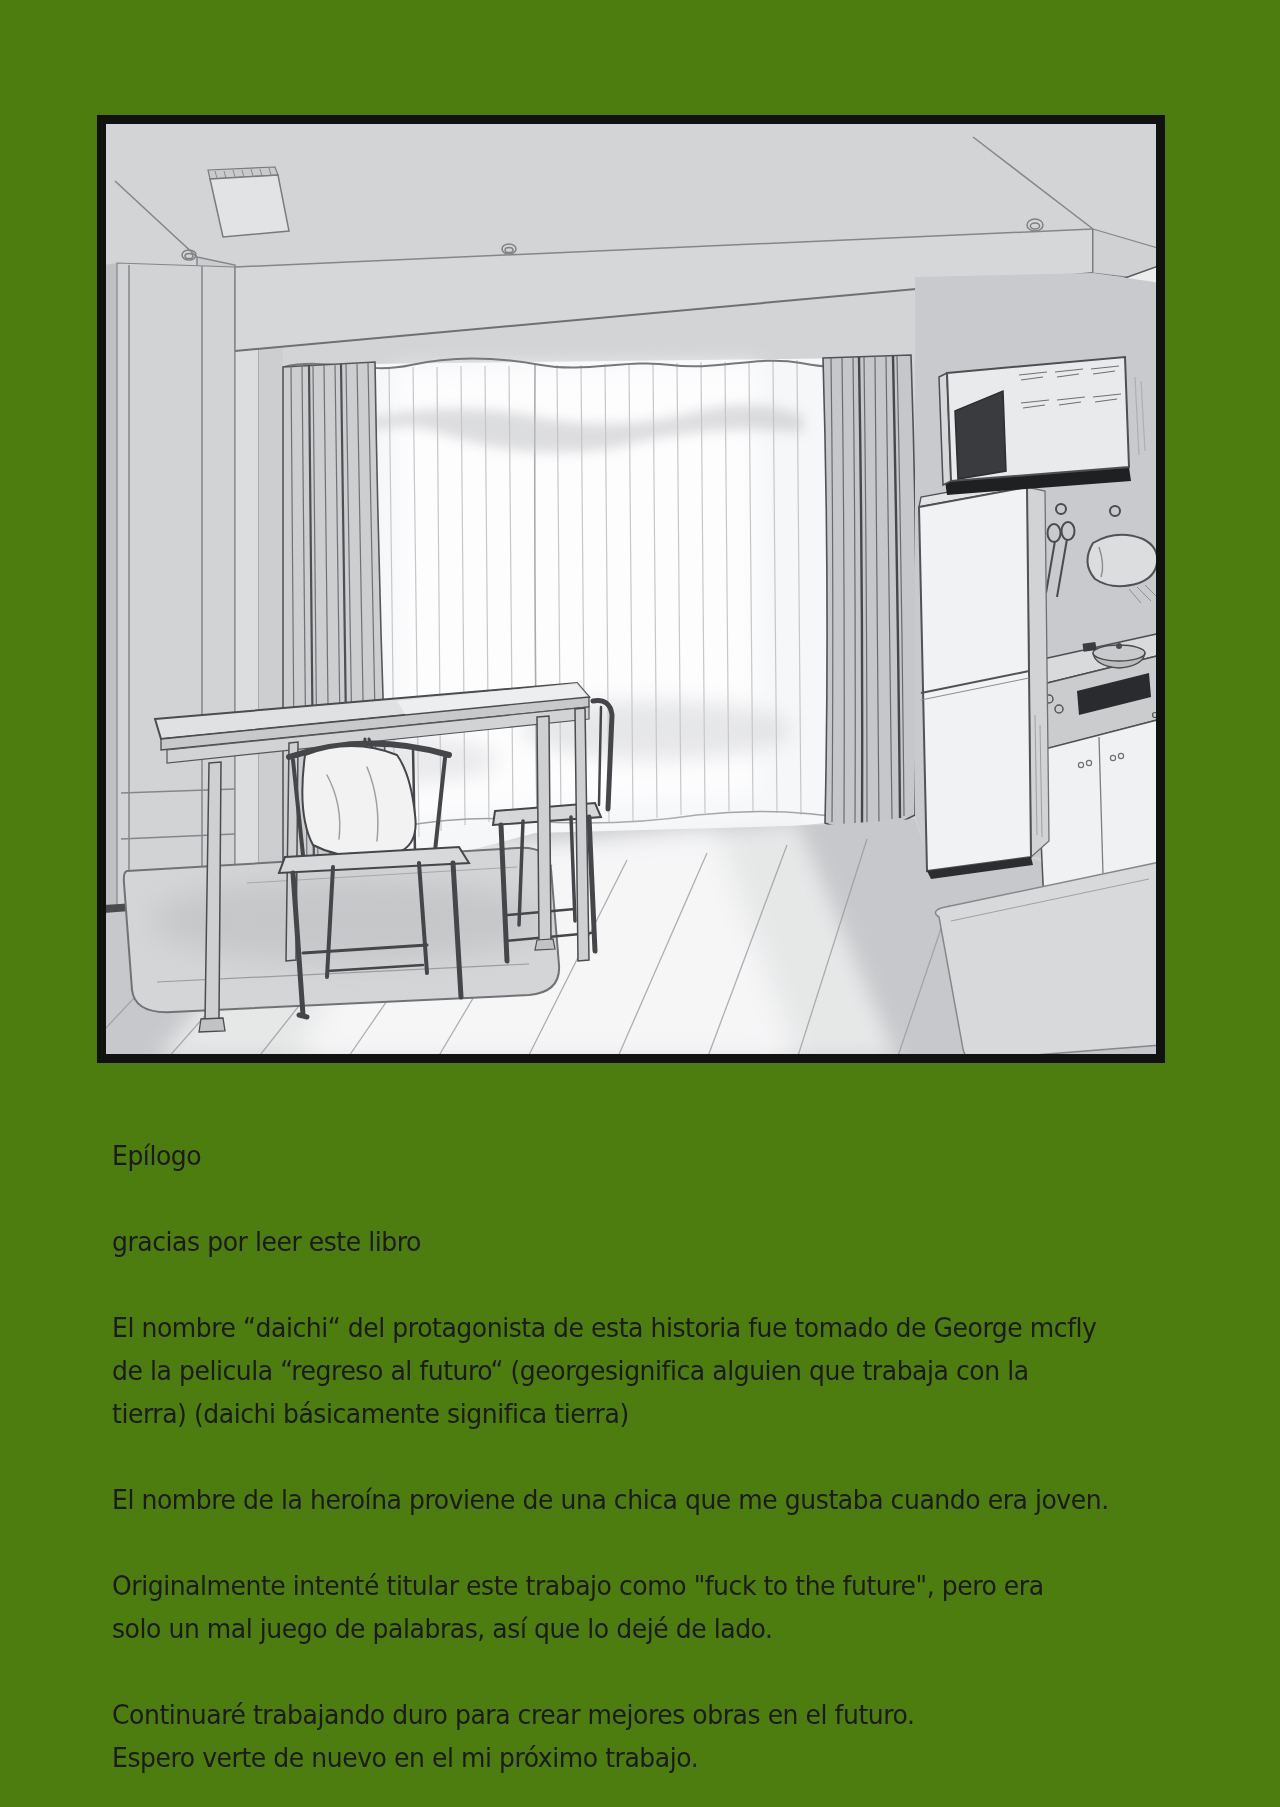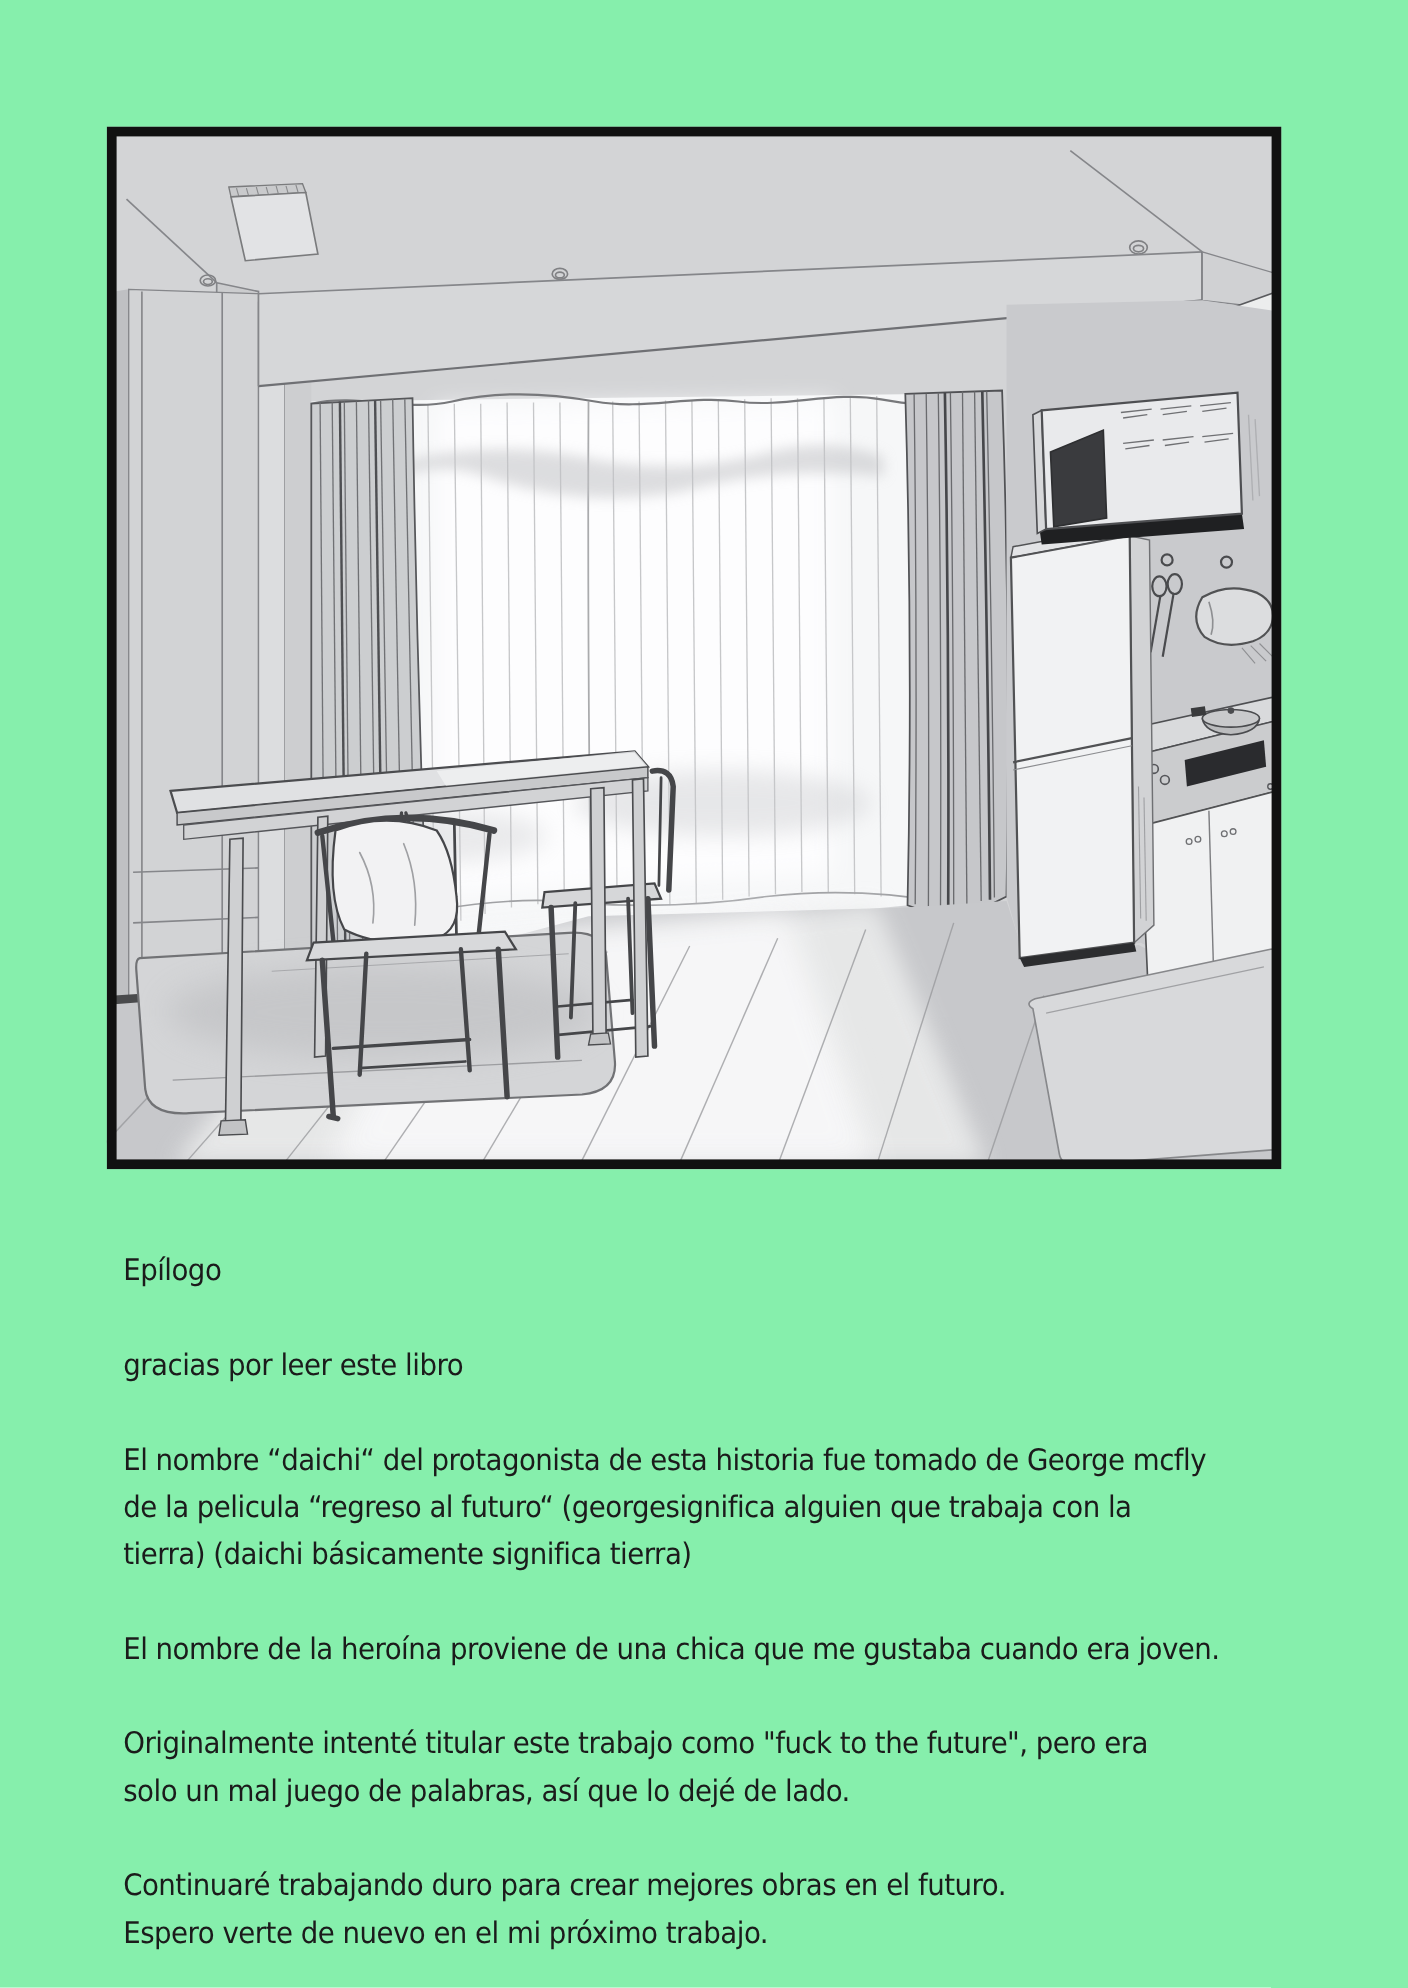--- a/index.html
+++ b/index.html
@@ -1,16 +1,16 @@
 <!DOCTYPE html>
 <html><head>
 <meta charset="utf-8">
 <style>
   html,body{margin:0;padding:0;background:#ffffff;}
-  .page{position:relative;width:1280px;height:1807px;background:#86efac;overflow:hidden;
+  .page{position:relative;width:1280px;height:1807px;background:#4d7c0f;overflow:hidden;
         font-family:"DejaVu Sans",sans-serif;}
   .panel{position:absolute;left:97px;top:115px;width:1068px;height:948px;}
   .panel svg{display:block;width:100%;height:100%;}
   .epilogue{position:absolute;left:112px;top:1134px;width:1150px;
             font-size:27px;line-height:43px;letter-spacing:-0.5px;color:#1b1b1b;
             white-space:pre-line;transform:scaleX(.93);transform-origin:left top;}
   .thin{stroke:#85868a;stroke-width:1.5;fill:none;}
   .mid{stroke:#6f7074;stroke-width:2;fill:none;}
 </style>
 </head>

